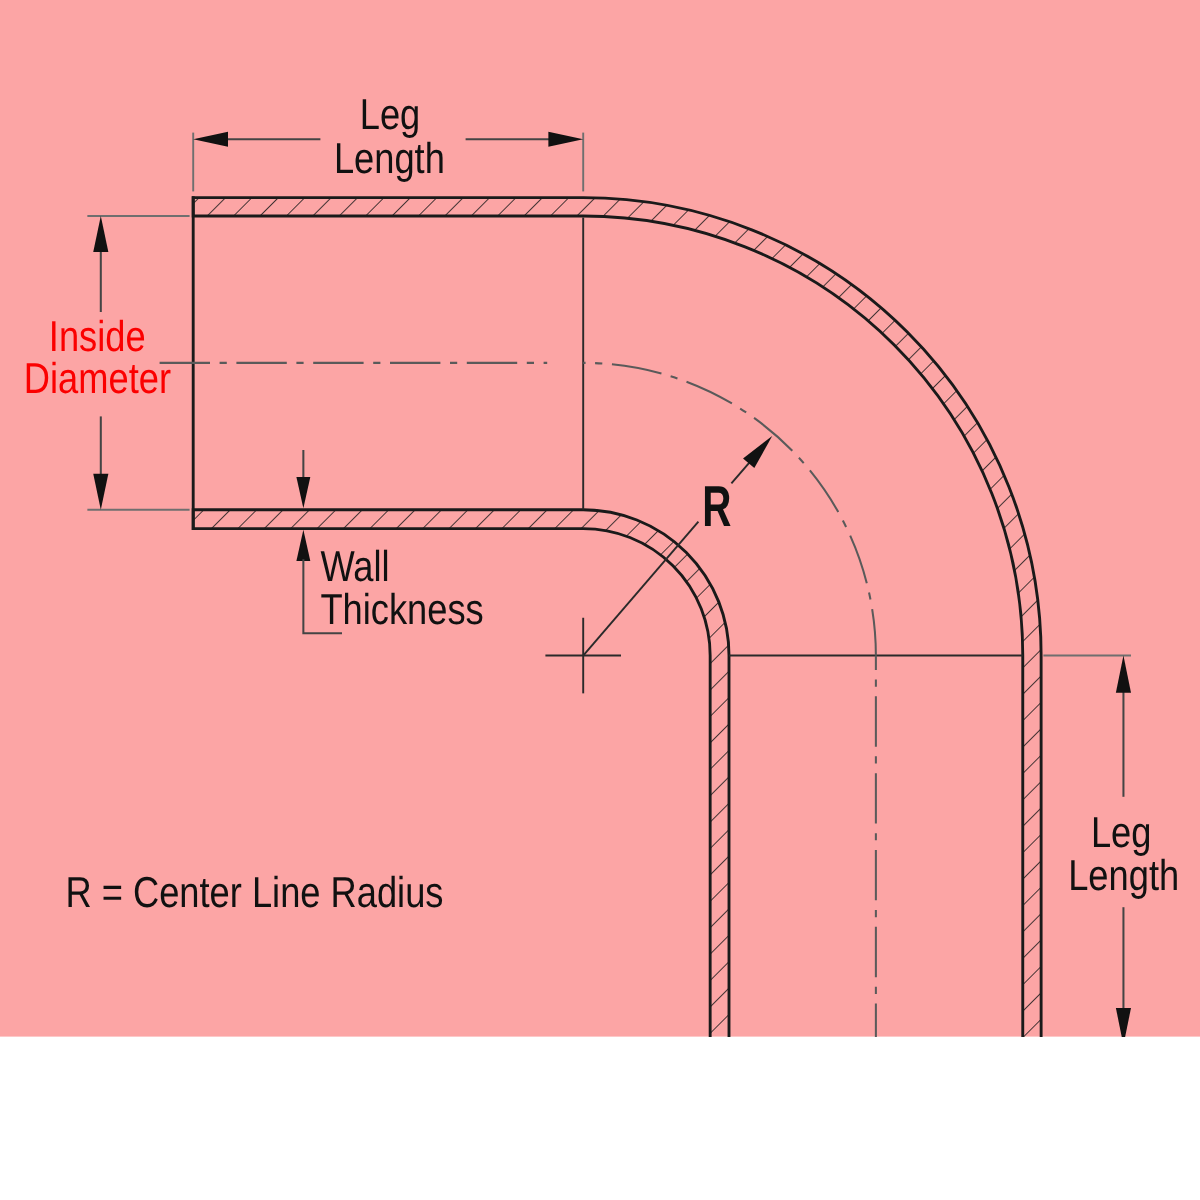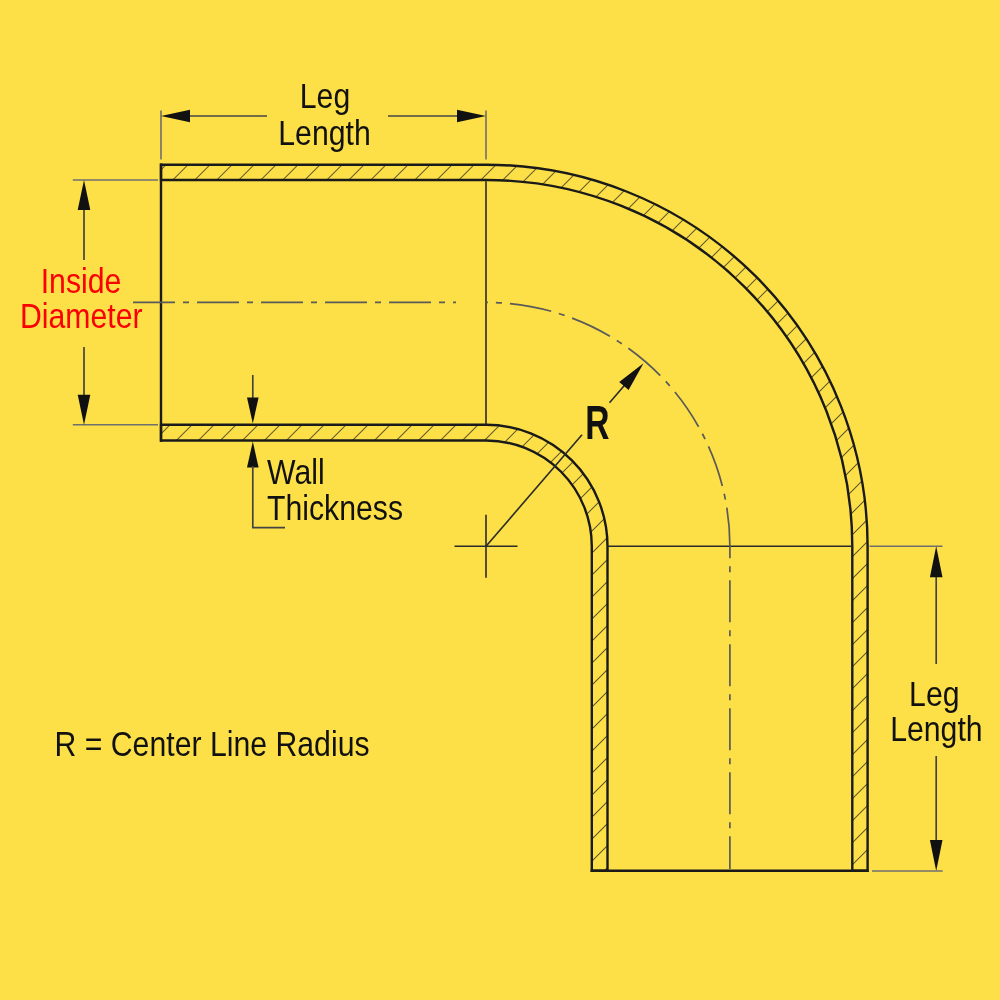--- a/index.html
+++ b/index.html
@@ -1,20 +1,20 @@
 <!DOCTYPE html>
 <html><head>
 <meta charset="utf-8">
 <style>
   html, body { margin: 0; padding: 0; background: #ffffff; }
   #canvas {
     position: relative;
     width: 1000px;
-    height: 1000px;
-    background: #fde047;
+    height: 864px;
+    background: #fca5a5;
     font-family: "Liberation Sans", sans-serif;
   }
   svg { display: block; transform: translateZ(0); }
   text {
     font-family: "Liberation Sans", sans-serif;
     font-size: 36px;
     fill: #111111;
   }
   .red-label { fill: #fb0000; }
   .obj { stroke: #1a1a1a; stroke-width: 2.4; fill: none; }

